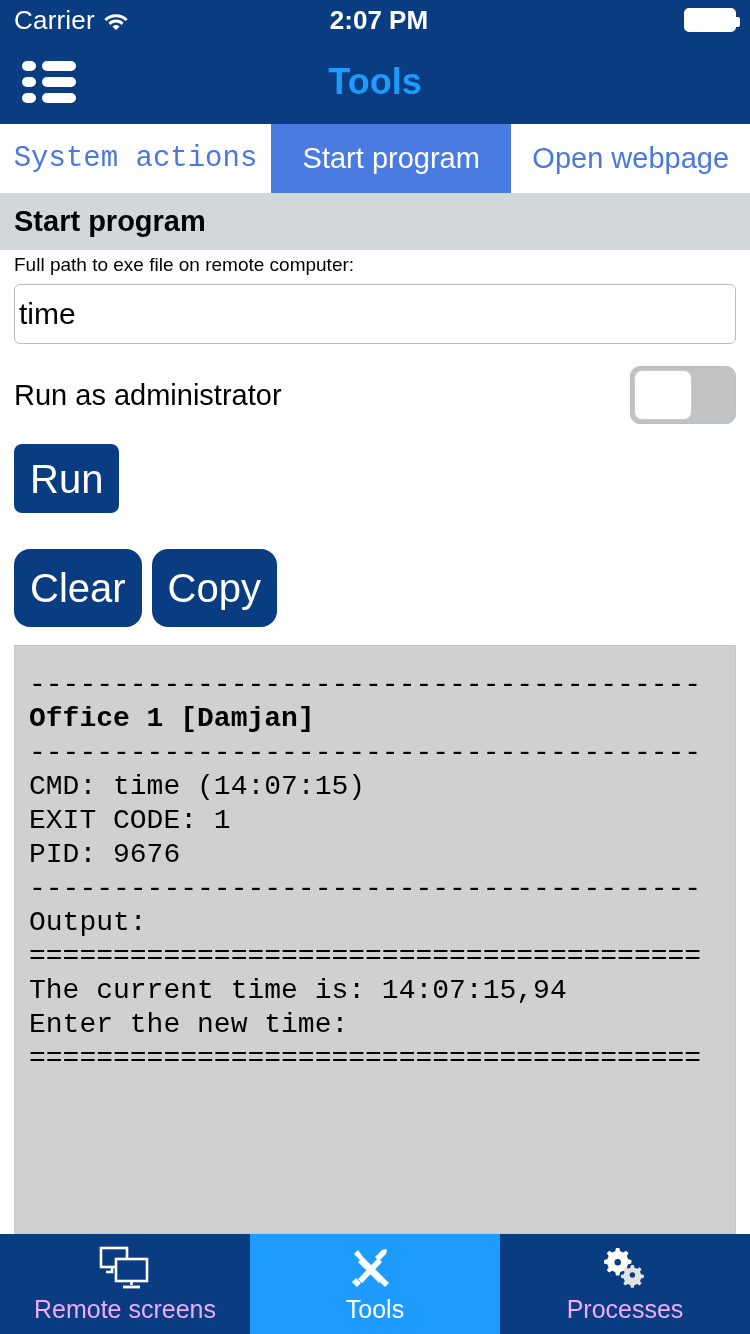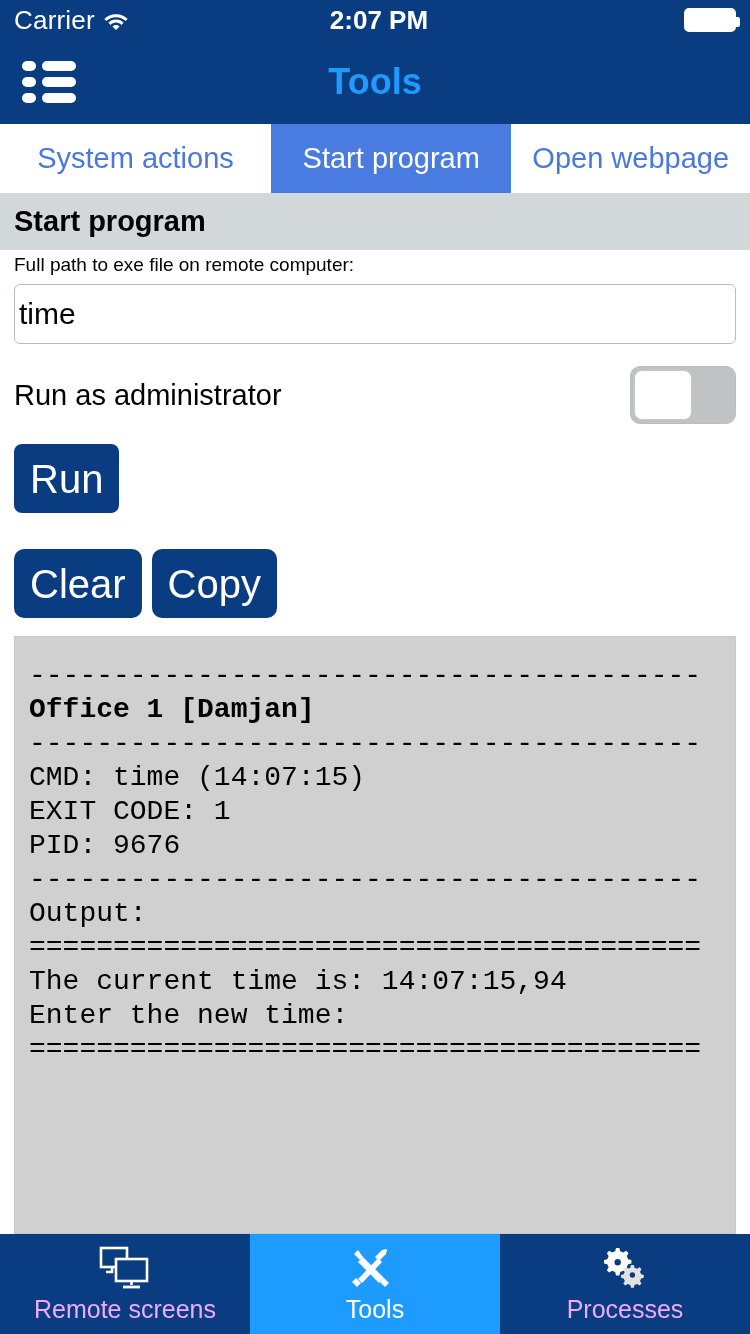--- a/index.html
+++ b/index.html
@@ -46,21 +46,21 @@
     font-size: 36px; font-weight: bold;
   }
 
   
   .segbar { height: 69px; display: flex; background: #ffffff; flex: none; }
   .seg {
     display: flex; align-items: center; justify-content: center;
     font-size: 29px; color: #4A79DB; background: #ffffff;
     height: 100%; border: 0;
   }
-  .seg.s0 { width: 284px; }
+  .seg.s0 { width: 284px; font-family: Liberation Mono, monospace; }
   .seg.s1 { width: 252px; }
   .seg.s2 { width: 250px; }
   .seg.active { background: #4A7BE0; color: #ffffff; }
 
   
   .section-head {
     background: #D2D8DA; color: #000000;
     font-size: 29px; font-weight: bold;
     padding: 12px 14px; flex: none;
   }
@@ -93,21 +93,21 @@
   .btn {
     background: #0A3C82; color: #ffffff; border: 0; border-radius: 8px;
     font-size: 40px; font-family: "Liberation Sans", sans-serif;
     padding: 12px 16px; line-height: 1;
   }
   .run-row { padding: 10px 0 20px 0; }
   .run-btn { min-width: 79px; height: 69px; }
 
   
   .out-btn-row { display: flex; gap: 10px; padding: 16px 0 18px 0; background: #ffffff; }
-  .out-btn { height: 69px; min-width: 94px; border-radius: 10px; }
+  .out-btn { height: 78px; min-width: 94px; border-radius: 16px; }
 
   .console-wrap { background: #ffffff; padding: 0 14px 0 14px; flex: 1 1 auto; min-height: 0; }
   .console {
     background: #D0D0D0; border: 1px solid #C8C8C8;
     width: 722px; height: 100%;
     overflow: hidden;
     font-family: "Liberation Mono", monospace;
     font-size: 28px; line-height: 34px; color: #000000;
     padding: 22px 0 0 14px;
     white-space: pre;

